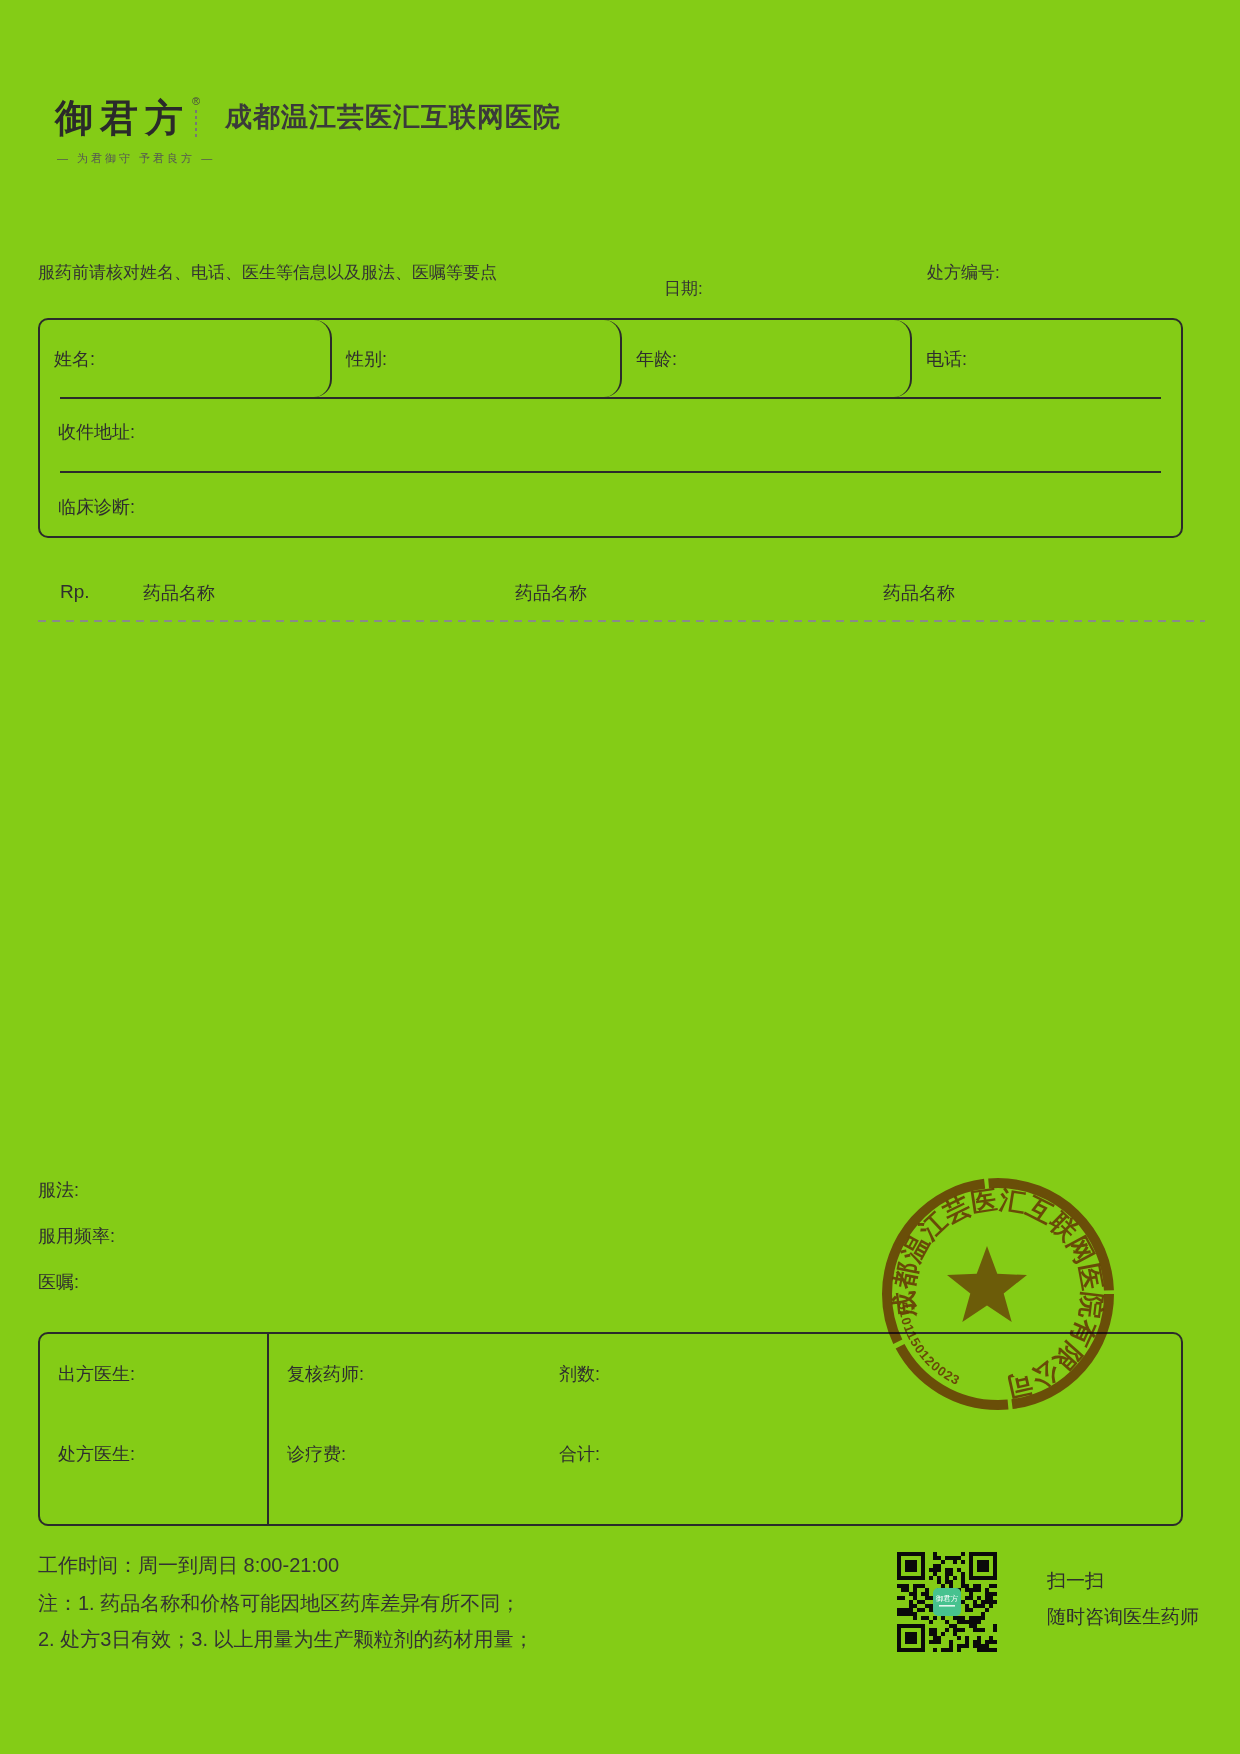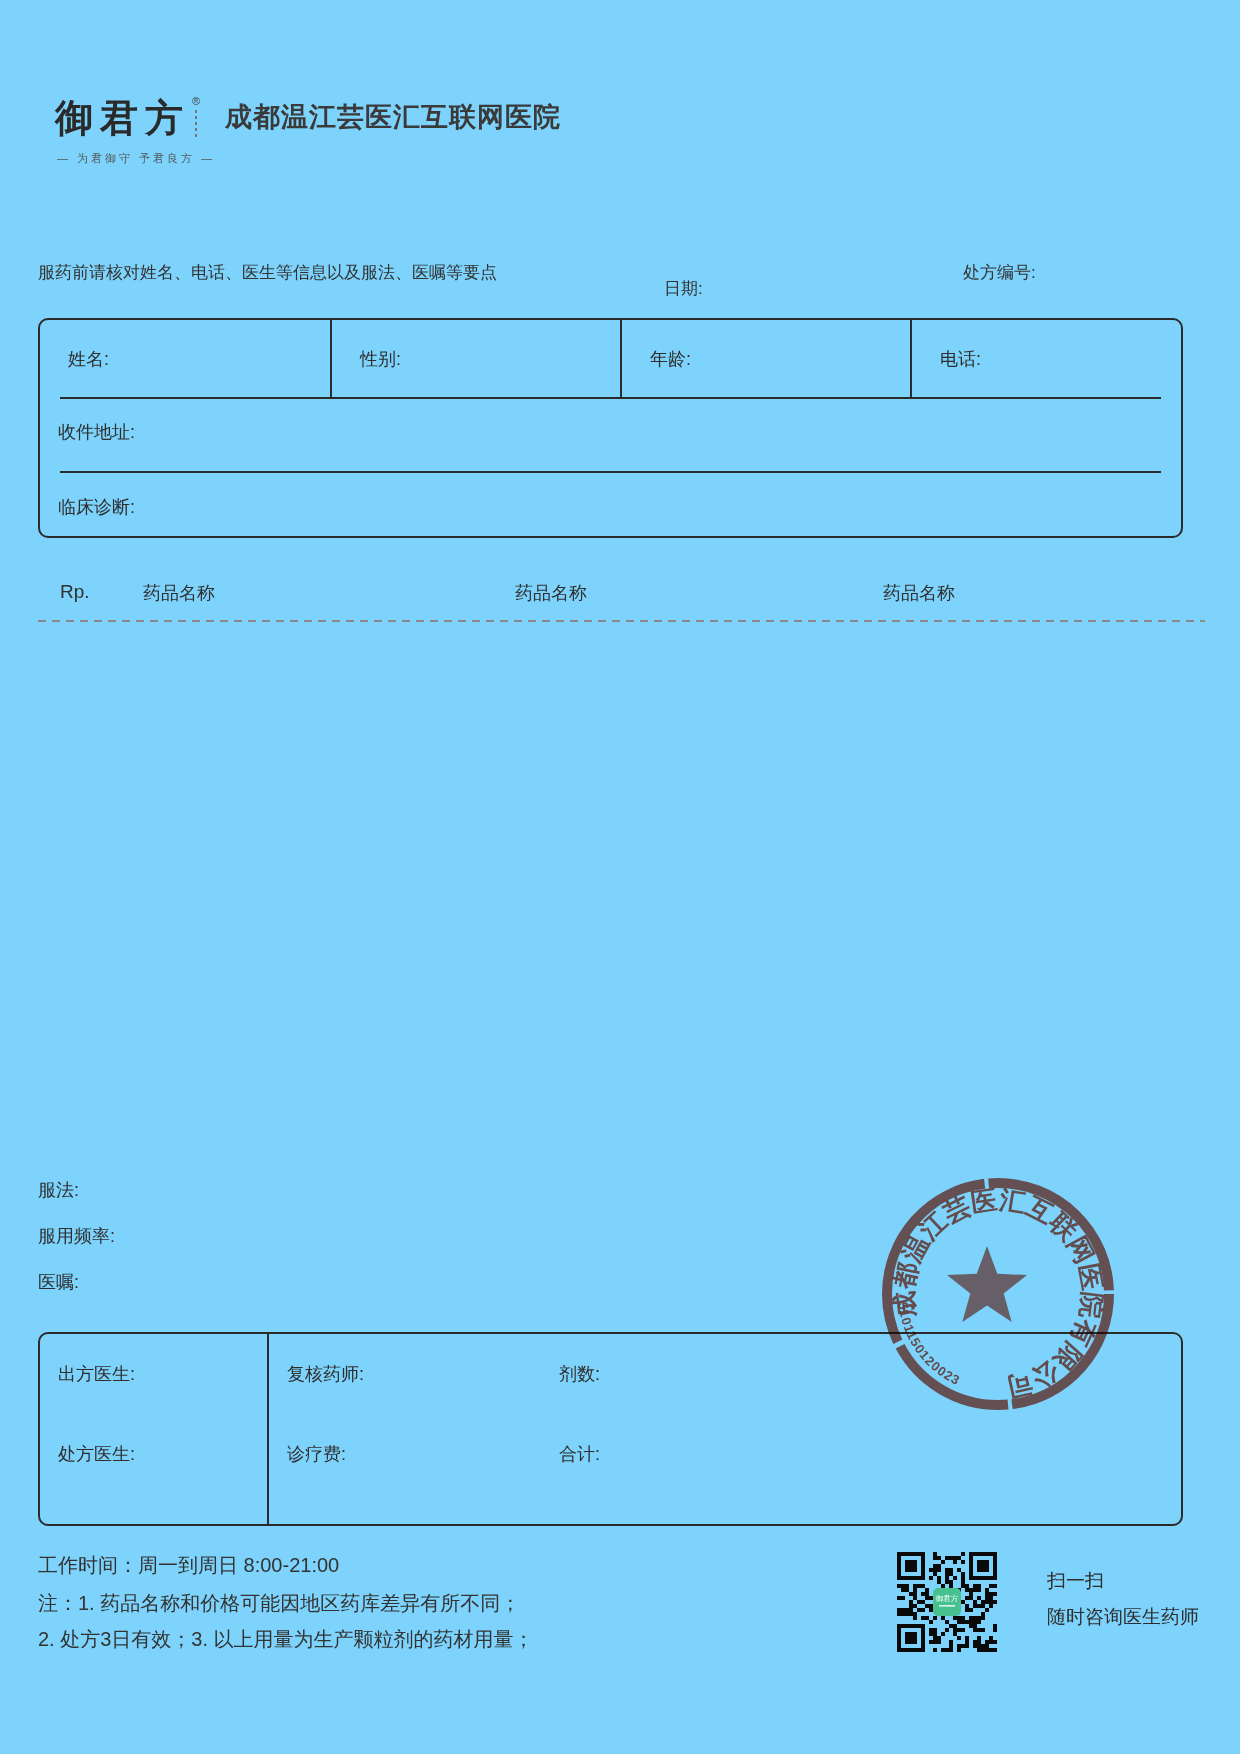--- a/index.html
+++ b/index.html
@@ -1,42 +1,42 @@
 <!DOCTYPE html>
 <html><head>
 <meta charset="utf-8">
 <style>
   html,body{margin:0;padding:0;background:#e9e9e9;}
   .page{
     position:relative;width:1240px;height:1754px;margin:0 auto;
-    background:#7dd3fc;overflow:hidden;
+    background:#84cc16;overflow:hidden;
     font-family:"Liberation Sans",sans-serif;color:#2e2e2e;
   }
   .abs{position:absolute;}
 
   
   .logo{left:55px;top:96px;display:flex;align-items:flex-start;}
   .logo-name{font-size:38px;font-weight:800;letter-spacing:7px;color:#2a2a2a;line-height:44px;font-family:"DejaVu Serif","Liberation Serif",serif;}
   .logo-side{display:flex;flex-direction:column;align-items:center;margin-left:2px;}
   .reg{font-size:11px;color:#444;line-height:11px;}
   .vmark{width:2px;height:30px;margin-top:3px;
     background:repeating-linear-gradient(#777 0 3px,transparent 3px 6px);}
   .tagline{left:57px;top:151px;font-size:11px;letter-spacing:3px;color:#555;}
   .title{left:225px;top:99px;font-size:27px;font-weight:700;color:#3a3a3a;letter-spacing:1px;}
 
   
   .notice{top:261px;font-size:17px;color:#333;}
   .n-text{left:38px;}
   .n-date{left:664px;margin-top:16px;}
-  .n-rxno{left:927px;margin-left:36px;}
+  .n-rxno{left:927px;}
 
   
   .pbox{left:38px;top:318px;width:1145px;height:220px;border:2px solid #2b2b2b;border-radius:10px;box-sizing:border-box;}
   .prow1{display:flex;height:77px;}
-  .pcell{box-sizing:border-box;display:flex;align-items:center;padding-left:28px;font-size:18px;}
+  .pcell{box-sizing:border-box;display:flex;align-items:center;padding-left:14px;font-size:18px;border-radius:18px;}
   .pcell.b{border-right:2px solid #2b2b2b;}
   .c1{width:292px;}.c2{width:290px;}.c3{width:290px;text-align:right;}.c4{flex:1;}
   .hsep{position:absolute;left:20px;right:20px;height:2px;background:#2b2b2b;}
   .prow-label{position:absolute;left:18px;font-size:18px;}
 
   
   .rp{top:581px;font-size:19px;color:#2f2f2f;}
   .dash{left:38px;top:620px;width:1167px;height:2px;
     background:repeating-linear-gradient(90deg,#8a8a8a 0 8px,transparent 8px 14px);}
 

